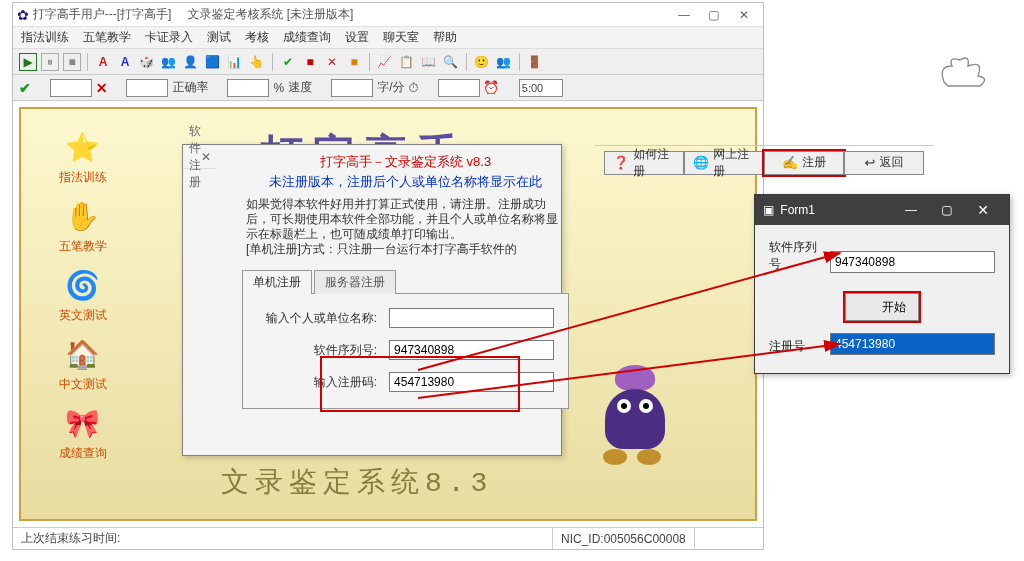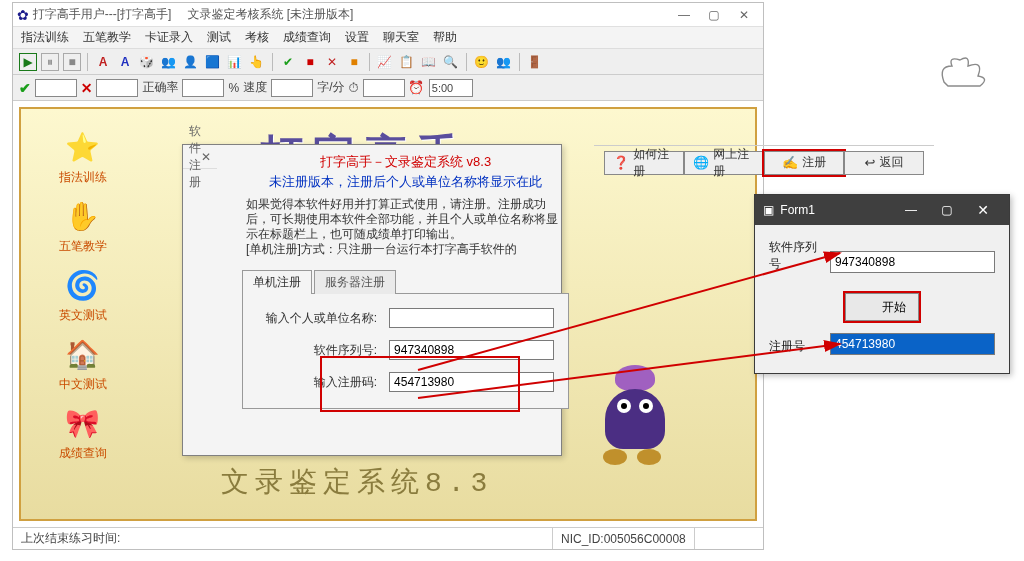--- a/index.html
+++ b/index.html
@@ -17,21 +17,21 @@
   .menubar { height: 22px; background: #f4f4f4; display: flex; align-items: center; gap: 14px; padding: 0 8px; border-bottom: 1px solid #ddd; }
   .menubar span { color: #333; }
 
   .toolbar1 { height: 26px; background: #efefef; border-bottom: 1px solid #ccc; display: flex; align-items: center; padding: 0 6px; gap: 4px; }
   .tb { width: 18px; height: 18px; display:flex; align-items:center; justify-content:center; font-size:12px; }
   .sep { width:1px; height:18px; background:#bbb; margin:0 2px;}
 
   .toolbar2 { height: 26px; background: #efefef; border-bottom: 1px solid #ccc; display: flex; align-items: center; padding: 0 6px; gap: 4px; color:#444;}
   .toolbar2 .chk { color:#1a9e1a; font-size:14px; font-weight:bold; }
   .toolbar2 .x { color:#c00; font-size:14px; font-weight:bold; }
-  .toolbar2 .slot { display:inline-block; height:18px; border:1px solid #888; background:#fff; width:42px; font-size:11px; line-height:16px; padding:0 2px; }
+  .toolbar2 .slot { display:inline-block; height:18px; border:1px solid #888; background:#fff; width:42px; font-size:11px; line-height:16px; padding:0 2px;margin-left:15px; }
   .toolbar2 .ico { font-size:13px; }
 
   .content { flex:1; position:relative; background:#fff; }
   .inner { position:absolute; left:6px; top:6px; right:6px; bottom:6px; border:2px solid #d0a040; background: linear-gradient(#fdf8cf,#e8dca0); overflow:hidden;}
 
   
   .big-title { position:absolute; top:18px; left:240px; color:#5a4e9d; font-size:42px; font-family: "STXingkai","KaiTi",serif; font-weight:bold; letter-spacing:10px; text-shadow:1px 1px 0 #fff;}
   .sub-title { position:absolute; bottom:18px; left:200px; color:#8a7c3e; font-size:28px; font-family:Liberation Mono, monospace; letter-spacing:6px;}
 
   

